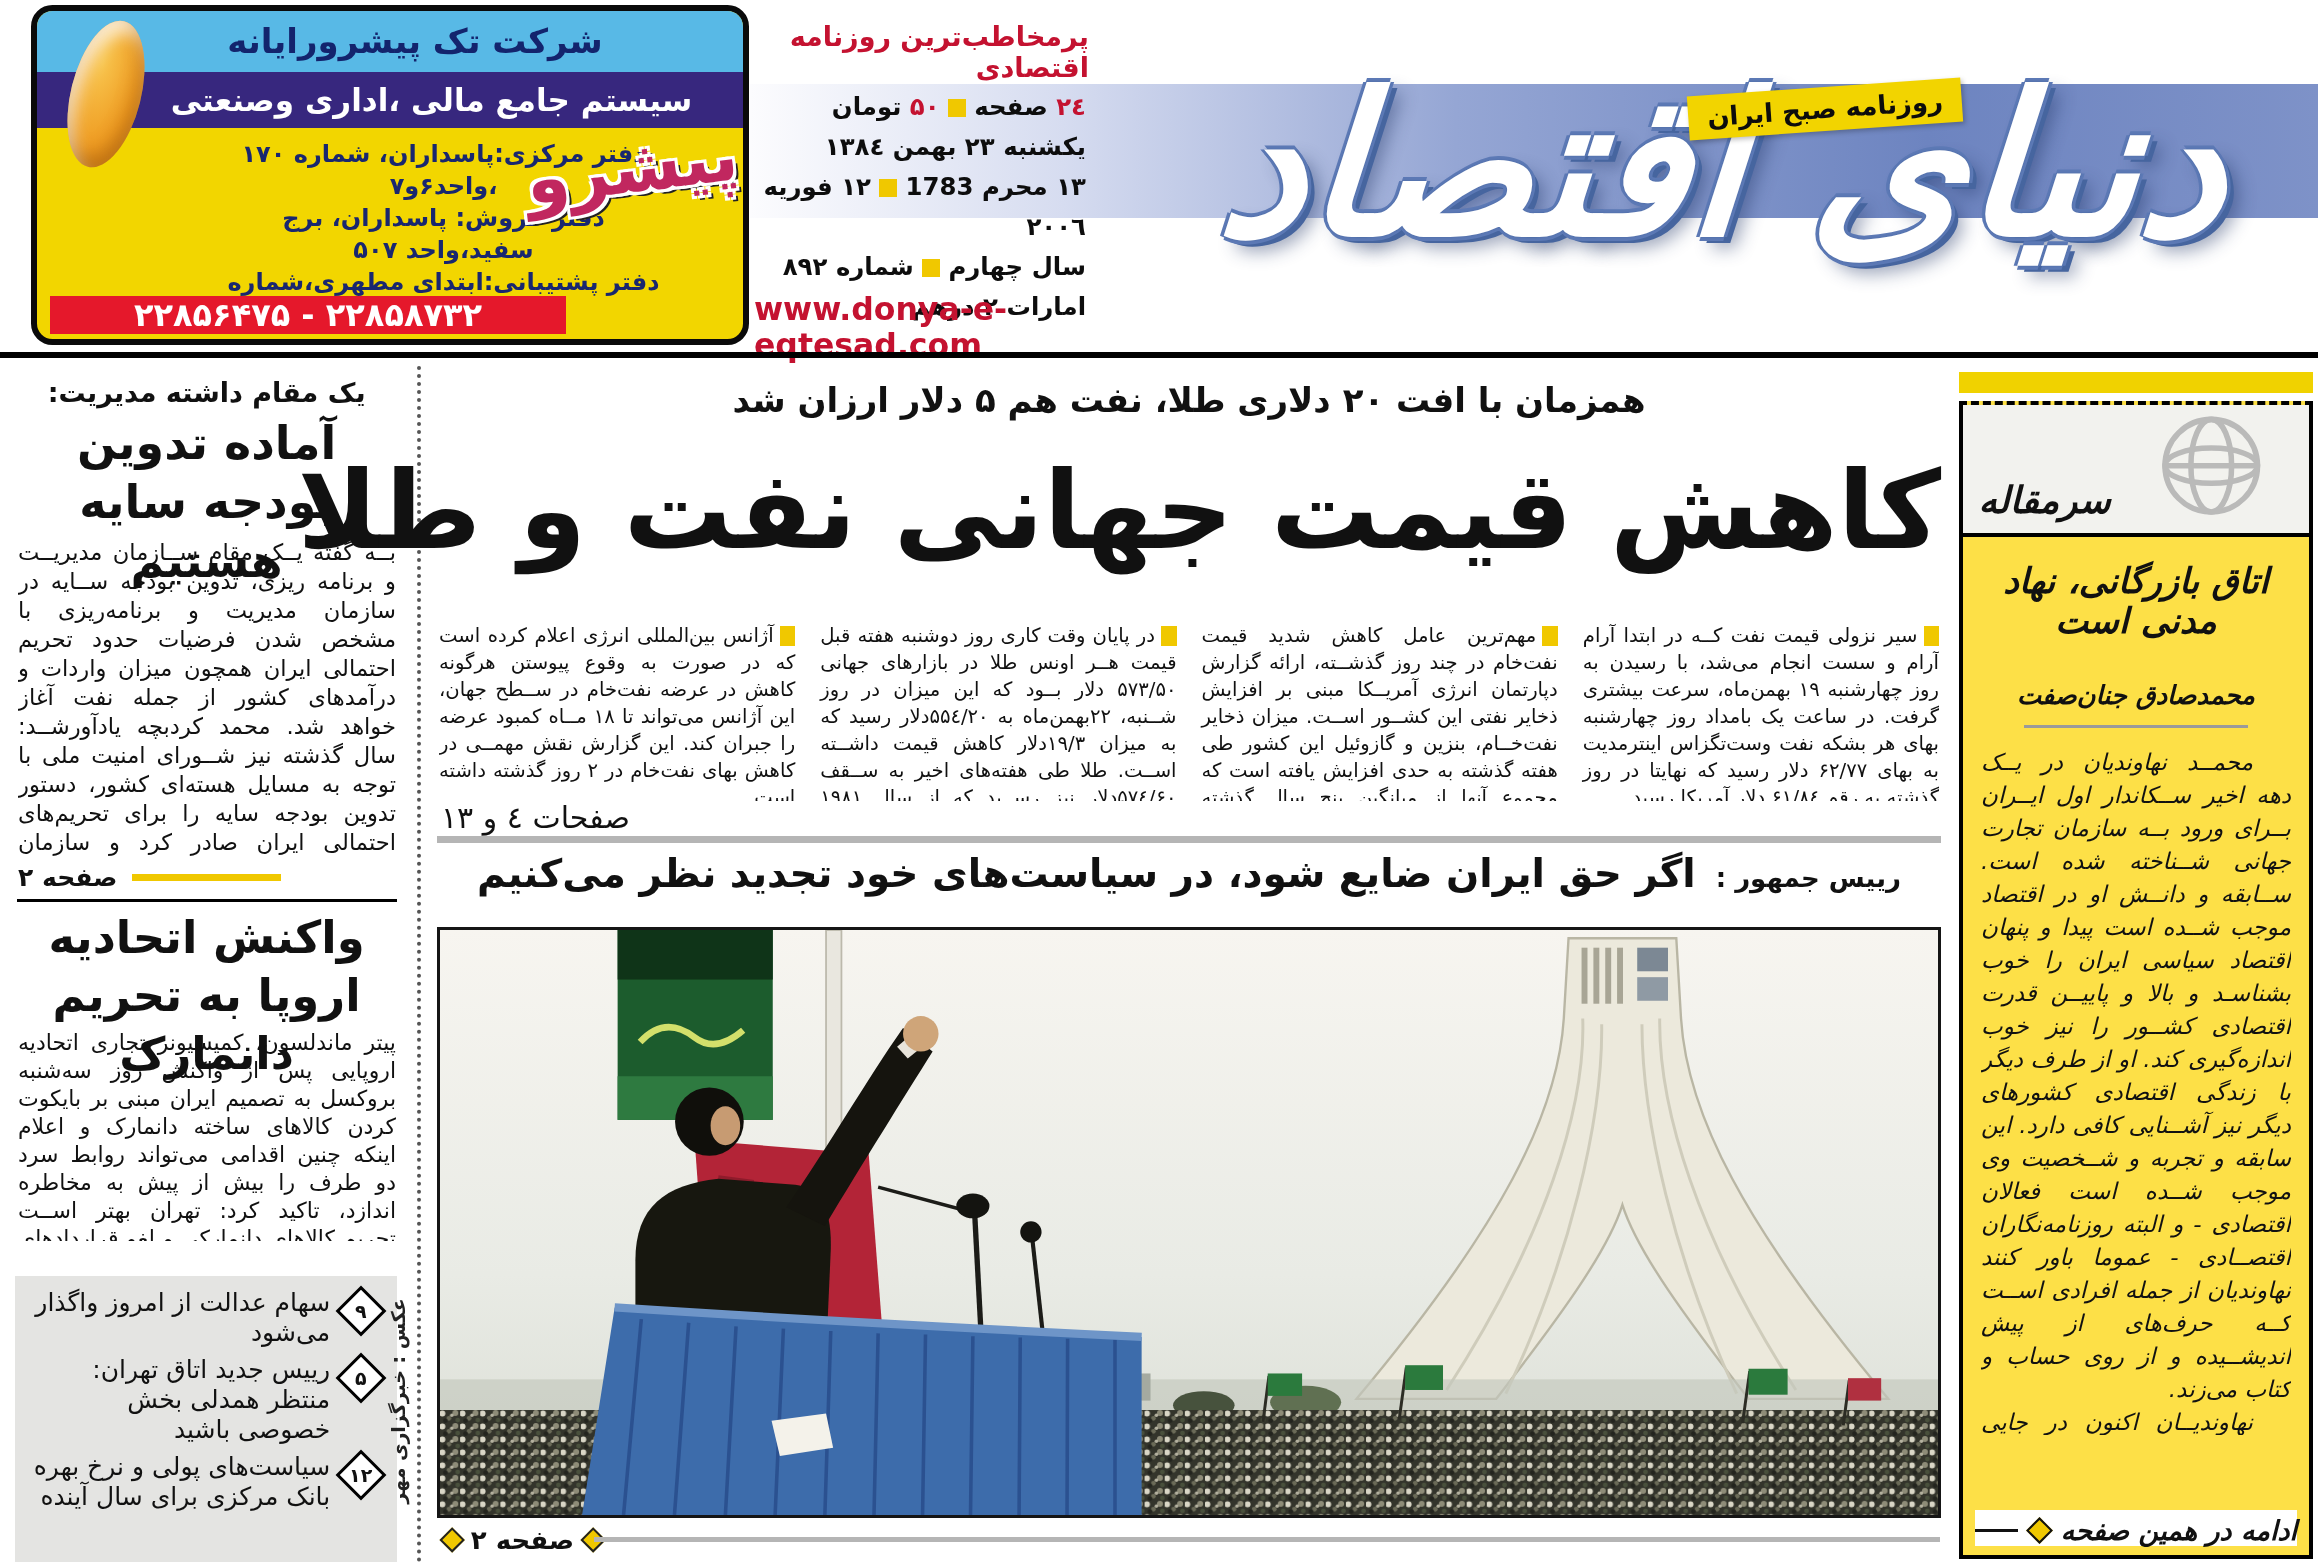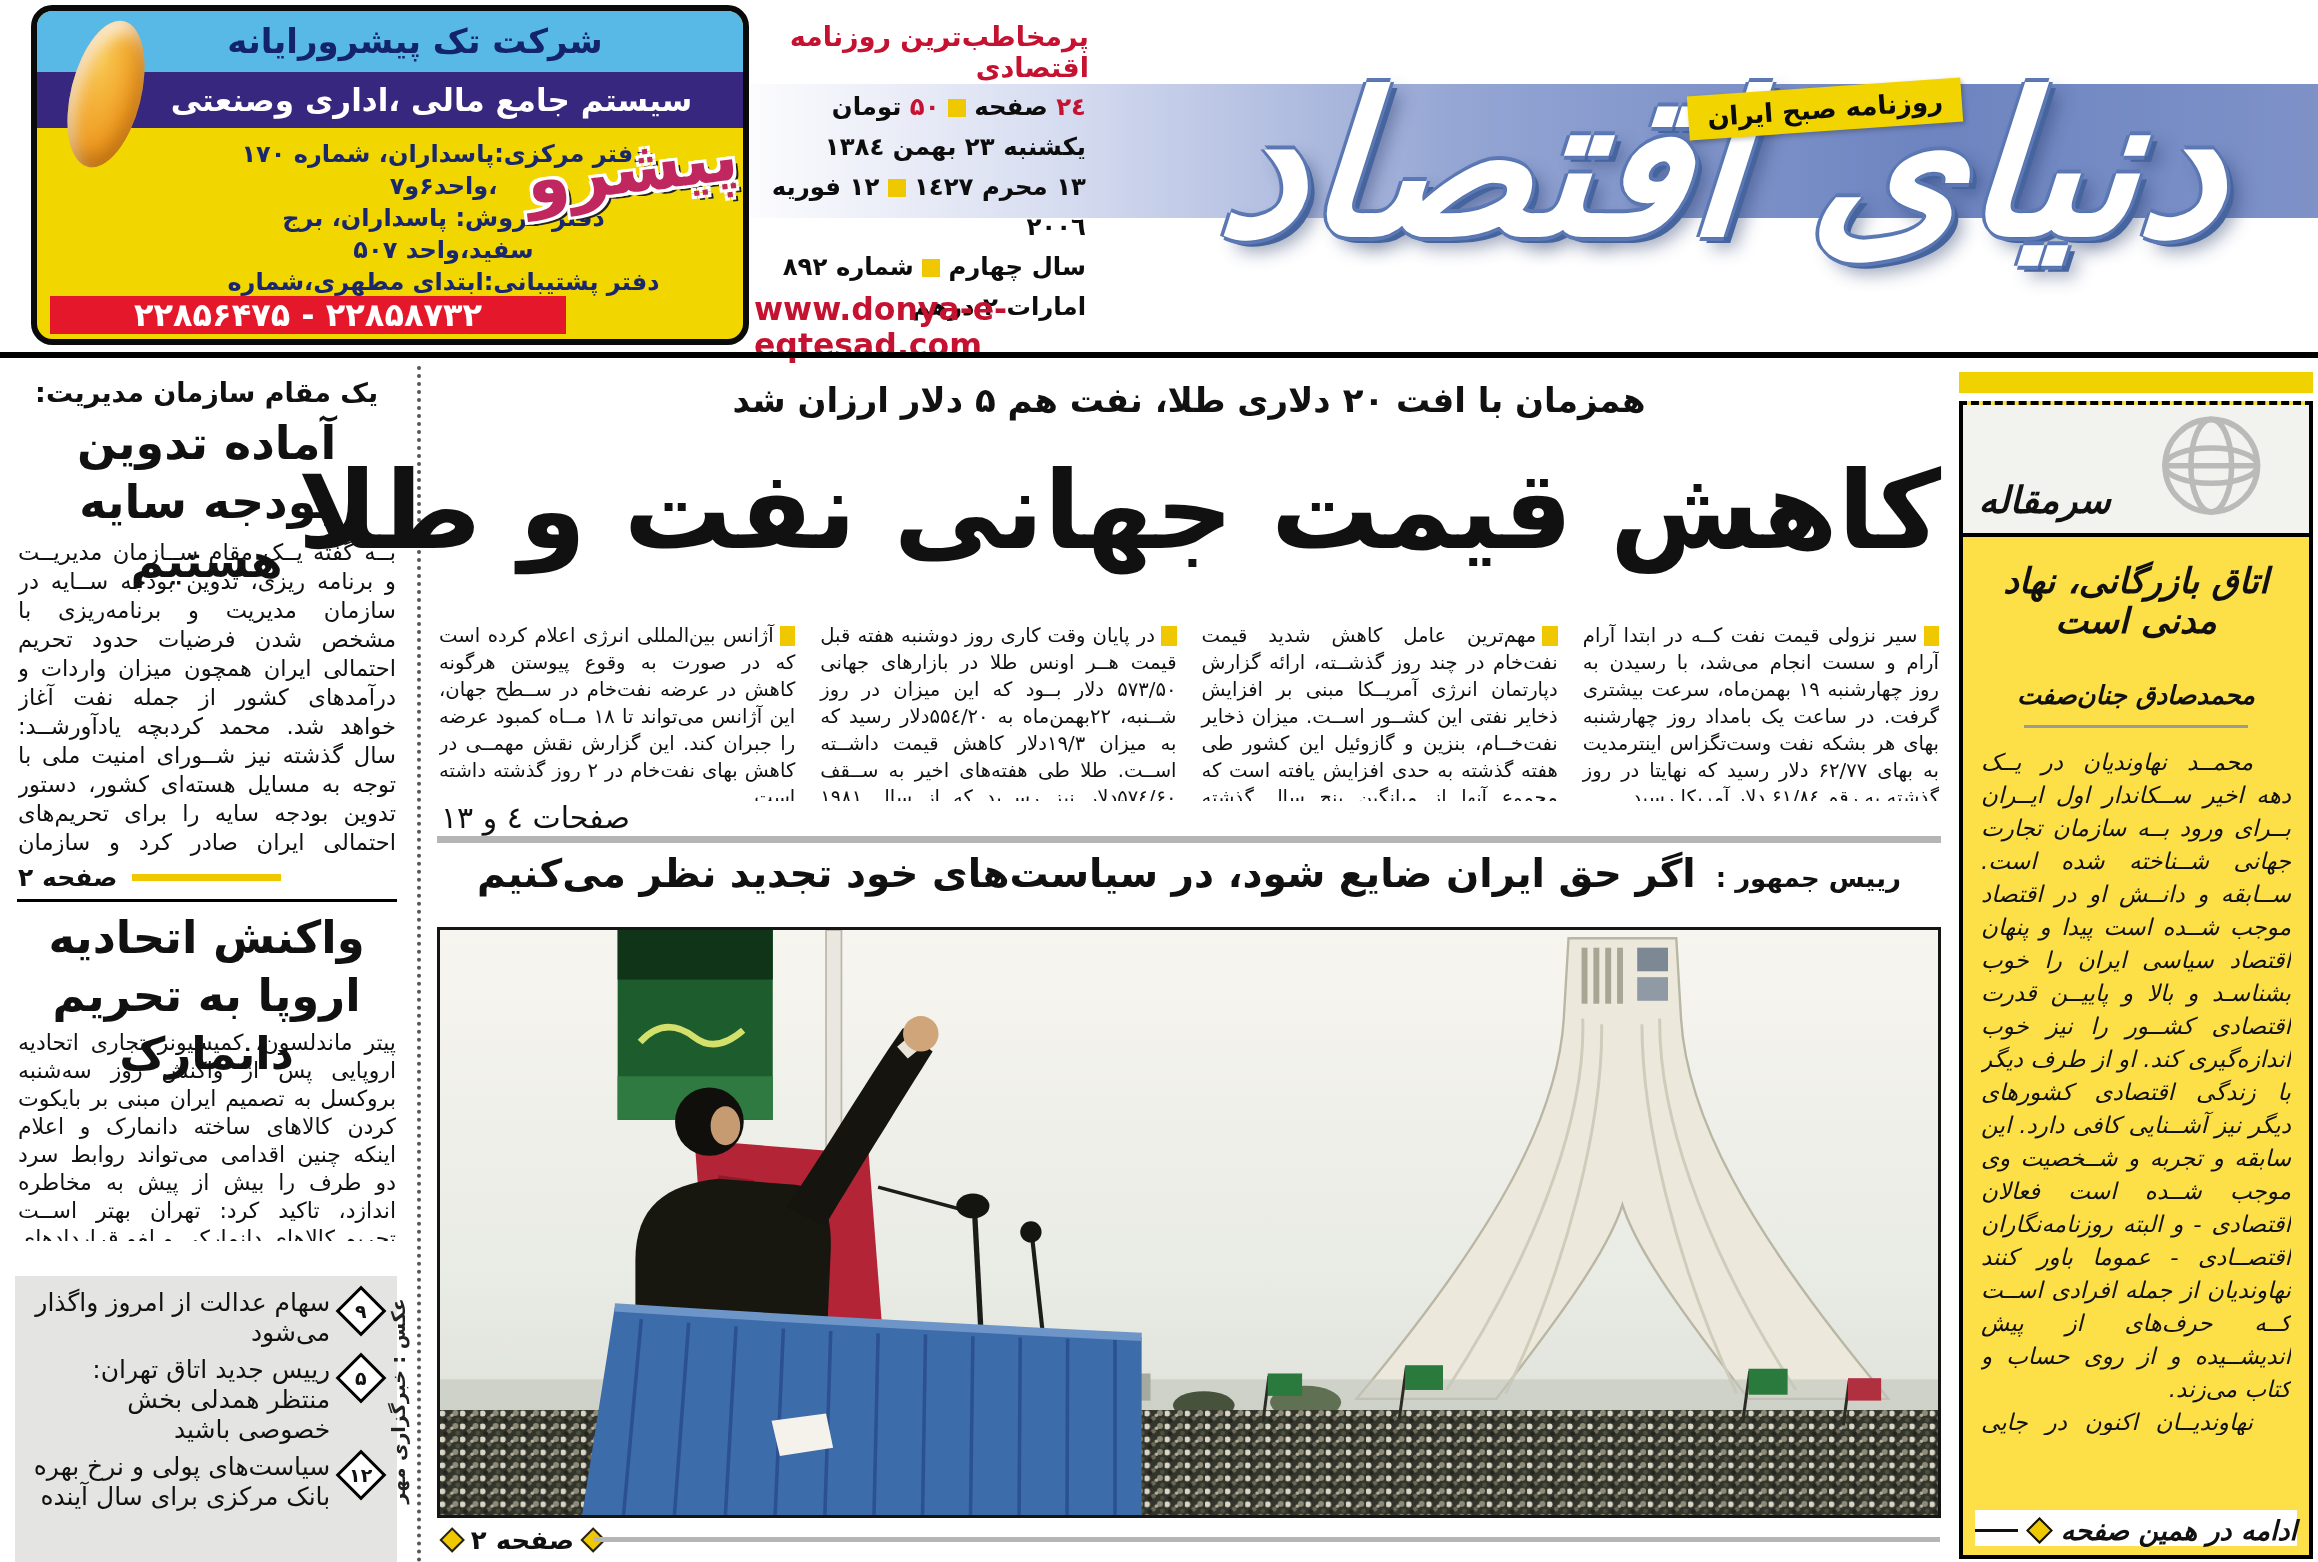--- a/index.html
+++ b/index.html
@@ -146,31 +146,31 @@
   <div class="mh-slogan">پرمخاطب‌ترین روزنامه اقتصادی</div>
 
   <div class="mh-info">
     <div>
       <span class="red">۲٤</span>
       <span>صفحه</span><span class="ysq"></span><span class="red">۵۰</span>
       <span>تومان</span>
     </div>
     <div>یکشنبه ۲۳ بهمن ۱۳۸٤</div>
     <div>
-      <span>۱۳ محرم ۱٤۲۷</span><span class="ysq"></span><span>۱۲ فوریه ۲۰۰٦</span>
+      <span>۱۳ محرم 1783</span><span class="ysq"></span><span>۱۲ فوریه ۲۰۰٦</span>
     </div>
     <div>
       <span>سال چهارم</span><span class="ysq"></span><span>شماره ۸۹۲</span>
     </div>
     <div>امارات ۲ درهم</div>
   </div>
   <div class="mh-url">www.donya-e-eqtesad.com</div>
   <div class="top-rule"></div>
 
-  <div class="sb-kicker">یک مقام سازمان مدیریت:</div>
+  <div class="sb-kicker">یک مقام داشته مدیریت:</div>
   <div class="sb-h1">آماده تدوین بودجه سایه هستیم</div>
   <div class="sb-b1">بــه گفته یــک مقام ســازمان مدیریــت و برنامه ریزی، تدوین بودجه ســایه در سازمان مدیریت و برنامه‌ریزی با مشخص شدن فرضیات حدود تحریم احتمالی ایران همچون میزان واردات و درآمدهای کشور از جمله نفت آغاز خواهد شد. محمد کردبچه یادآورشــد: سال گذشته نیز شــورای امنیت ملی با توجه به مسایل هسته‌ای کشور، دستور تدوین بودجه سایه را برای تحریم‌های احتمالی ایران صادر کرد و سازمان مدیریت و برنامه‌ریزی نیز محاسباتی در این خصــوص انجام داد، به این ترتیب مقدمات تدوین بودجه سایه در شرایط فعلی وجود دارد.</div>
   <div class="sb-p1 pageline">
     <span class="pg">صفحه ۲</span>
     <span class="ybar"></span>
   </div>
   <div class="sb-rule1"></div>
   <div class="sb-h2">واکنش اتحادیه اروپا به تحریم دانمارک</div>
   <div class="sb-b2">پیتر ماندلسون، کمیسیونر تجاری اتحادیه اروپایی پس از واکنش روز سه‌شنبه بروکسل به تصمیم ایران مبنی بر بایکوت کردن کالاهای ساخته دانمارک و اعلام اینکه چنین اقدامی می‌تواند روابط سرد دو طرف را بیش از پیش به مخاطره اندازد، تاکید کرد: تهران بهتر اســت تحریم کالاهای دانمارکی و لغو قراردادهای خود را با کشورهای اروپایی مورد بازبینی قرار دهد.</div>
   <div class="sb-p2 pageline">

